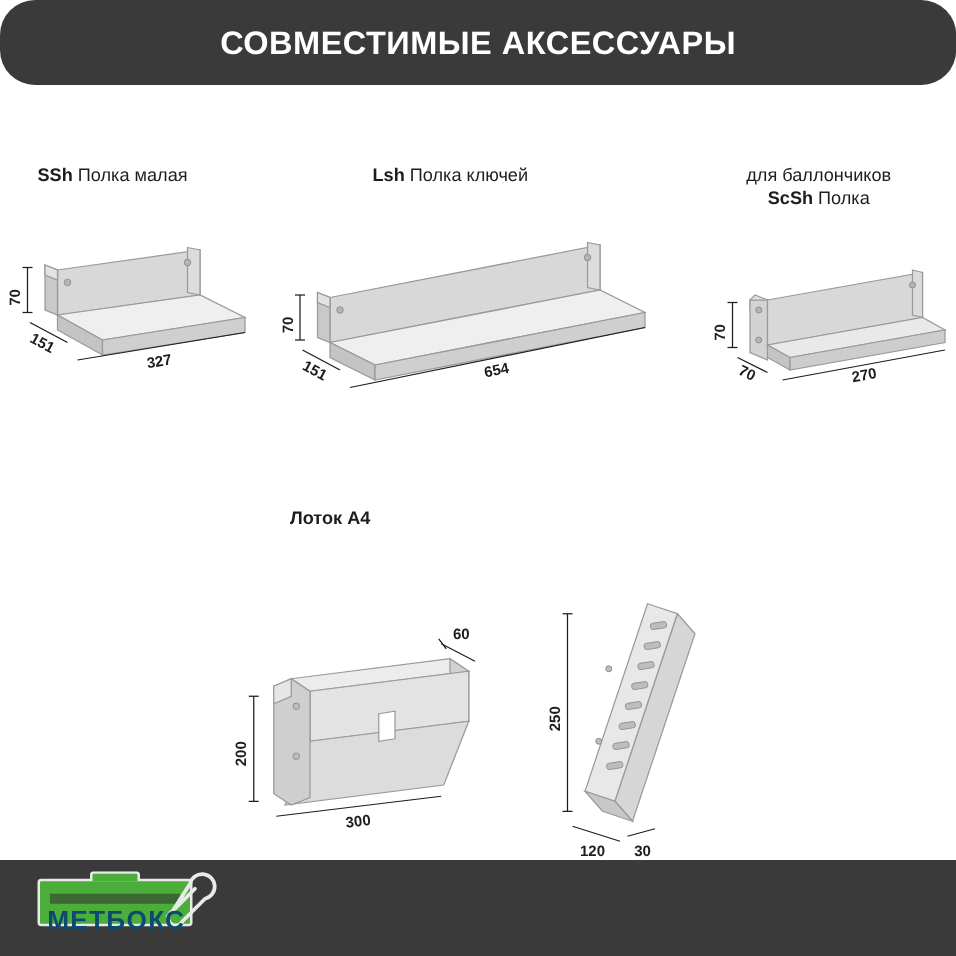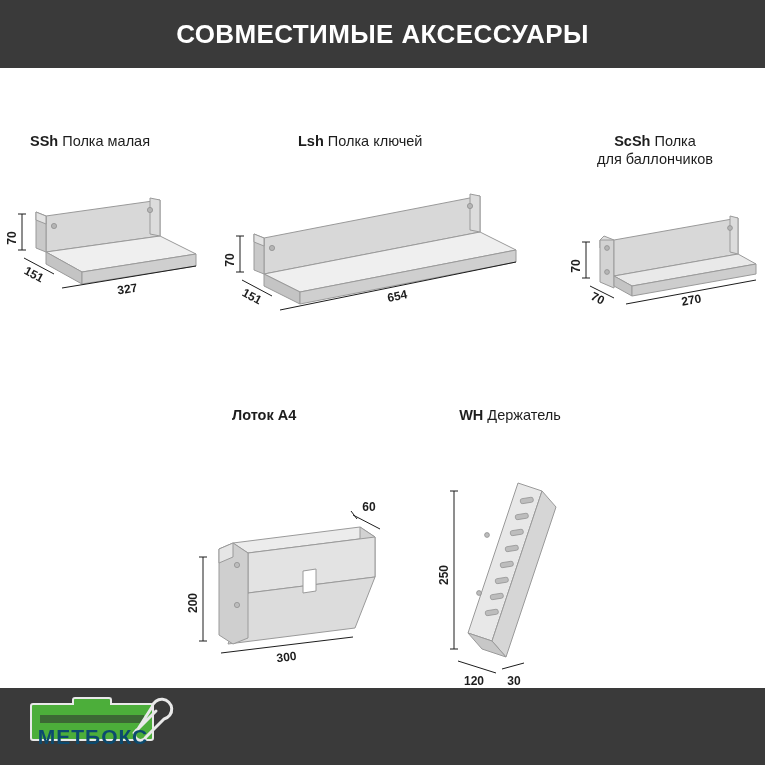--- a/index.html
+++ b/index.html
@@ -18,20 +18,21 @@
   
   .header {
     position: absolute;
     left: 0; top: 0;
     width: 765px;
     height: 68px;
     background: #3a3a3a;
     display: flex;
     align-items: center;
     justify-content: center;
+    border-radius: 28px;
   }
   .header-title {
     color: #ffffff;
     font-size: 26px;
     font-weight: bold;
     letter-spacing: 0.4px;
     text-transform: uppercase;
     white-space: nowrap;
   }
 
@@ -199,25 +200,25 @@
         <line x1="14" y1="92" x2="44" y2="108" stroke="#1d1d1d" stroke-width="1"></line>
         <text class="dim-text" x="22" y="112" transform="rotate(28 22 112)" text-anchor="middle">151</text>
         <line x1="52" y1="122" x2="288" y2="74" stroke="#1d1d1d" stroke-width="1"></line>
         <text class="dim-text" x="170" y="112" transform="rotate(-11 170 112)" text-anchor="middle">654</text>
       </svg>
     </div>
   </div>
 
   <div class="item" style="left:0;top:0;">
     <div class="item-label center" style="left:560px;top:64px;width:190px;">
+      <div>для баллончиков</div>
       <div>
         <b>ScSh</b>
         <span>Полка</span>
       </div>
-      <div>для баллончиков</div>
     </div>
     <div class="art" style="left:570px;top:122px;">
       <svg width="200" height="130" viewBox="0 0 200 130">
 
         <polygon points="30,50 34,46 44,50 44,62 30,58" fill="#e0e0e0" stroke="#9a9a9a" stroke-width="1"></polygon>
         <polygon points="30,50 30,92 44,98 44,50" fill="#d3d3d3" stroke="#9a9a9a" stroke-width="1"></polygon>
         <circle cx="37" cy="58" r="2.4" fill="#b5b5b5" stroke="#8f8f8f" stroke-width="0.8"></circle>
         <circle cx="37" cy="82" r="2.4" fill="#b5b5b5" stroke="#8f8f8f" stroke-width="0.8"></circle>
 
         <polygon points="44,50 168,28 168,64 44,86" fill="#d8d8d8" stroke="#9a9a9a" stroke-width="1"></polygon>
@@ -274,24 +275,20 @@
         <text class="dim-text" x="22" y="150" transform="rotate(-90 22 150)" text-anchor="middle">200</text>
 
         <line x1="46" y1="200" x2="178" y2="184" stroke="#1d1d1d" stroke-width="1"></line>
         <text class="dim-text" x="112" y="208" transform="rotate(-7 112 208)" text-anchor="middle">300</text>
       </svg>
     </div>
   </div>
 
   <div class="item" style="left:0;top:0;">
     <div class="item-label center" style="left:410px;top:338px;width:200px;">
-      <div>
-        <b>WH</b>
-        <span>Держатель</span>
-      </div>
     </div>
     <div class="art" style="left:440px;top:395px;">
       <svg width="180" height="250" viewBox="0 0 180 250">
 
         <polygon points="78,20 102,28 52,178 28,170" fill="#e8e8e8" stroke="#9a9a9a" stroke-width="1"></polygon>
 
         <g fill="#bdbdbd" stroke="#8f8f8f" stroke-width="0.7">
           <rect x="80" y="36" width="13" height="5" rx="2" transform="rotate(-9 80 36)"></rect>
           <rect x="75" y="52" width="13" height="5" rx="2" transform="rotate(-9 75 52)"></rect>
           <rect x="70" y="68" width="13" height="5" rx="2" transform="rotate(-9 70 68)"></rect>

